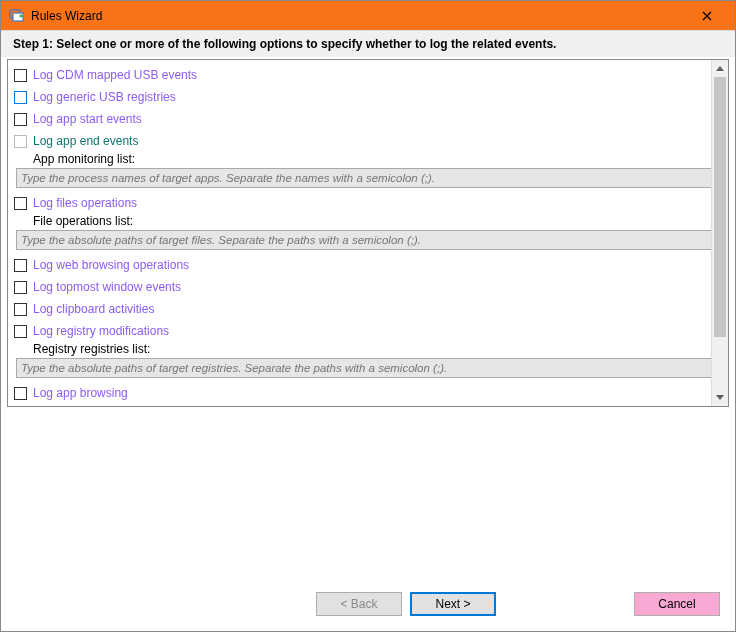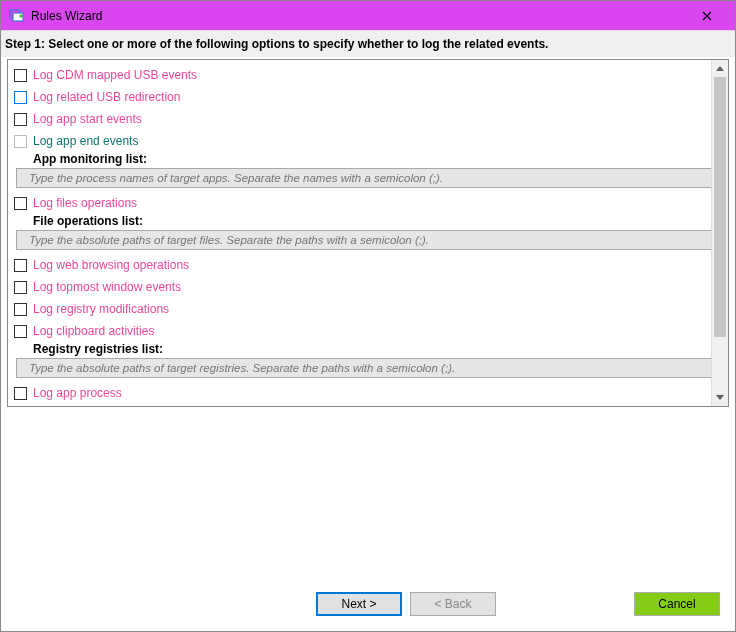--- a/index.html
+++ b/index.html
@@ -10,29 +10,29 @@
   width: 736px;
   height: 632px;
   overflow: hidden;
   border: 1px solid #888;
 }
 .titlebar {
   height: 30px;
   display: flex;
   align-items: center;
   padding: 0 8px;
-  background: #d946ef;
+  background: #f97316;
   border-bottom: 1px solid #ddd;
 }
 .titlebar .icon { width: 16px; height: 16px; margin-right: 6px; display:flex; align-items:center; justify-content:center;}
 .titlebar .title { flex: 1; font-size: 12px; color: #000; }
 .titlebar .close { width: 40px; height: 28px; display:flex; align-items:center; justify-content:center; cursor:pointer; font-size:14px;}
 .stepbar {
   background: #f0f0f0;
-  padding: 6px 4px;
+  padding: 6px 12px;
   font-size: 12px;
   font-weight: bold;
   color: #000;
 }
 .content-wrap {
   position: relative;
   margin: 2px 6px 0 6px;
   border: 1px solid #888;
   height: 348px;
   display: flex;
@@ -43,50 +43,50 @@
   padding: 4px 6px;
 }
 .scrollbar { width: 17px; background:#f0f0f0; border-left:1px solid #ddd; display:flex; flex-direction:column;}
 .scroll-btn { height:17px; display:flex; align-items:center; justify-content:center; font-size:9px; color:#555; cursor:pointer;}
 .scroll-thumb { background:#c6c6c6; margin:0 2px; border-radius:0; flex-shrink:0; height: 260px; cursor:pointer;}
 .scroll-track { flex:1; }
 .row { display:flex; align-items:center; min-height: 22px; line-height:20px; }
 .cb { width:13px; height:13px; border:1px solid #333; margin-right:6px; background:#fff; cursor:pointer; flex-shrink:0;}
 .cb.highlight { border-color:#0078d7; }
 .cb.disabled { border-color:#bbb; cursor:default;}
-.lbl { color:#ec4899; cursor:default;}
+.lbl { color:#8b5cf6; cursor:default;}
 .lbl.disabled { color:#0f766e; }
-.indent { margin-left: 19px; color:#000;font-weight:bold; }
+.indent { margin-left: 19px; color:#000; }
 .textbox {
   margin-left: 2px;
   margin-top: 2px;
   margin-bottom: 4px;
   width: 696px;
   height: 20px;
   border: 1px solid #a9a9a9;
   background: #e6e6e6;
-  padding: 2px 12px;
+  padding: 2px 4px;
   font-style: italic;
   color: #6d6d6d;
   font-size: 11.5px;
   font-family: inherit;
   cursor: text;
 }
 .footer {
   position: absolute;
   bottom: 16px;
   right: 16px;
   display: flex;
   gap: 8px;
 }
 .btn {
   width: 86px;
   height: 24px;
   border: 1px solid #adadad;
-  background: #84cc16;
+  background: #f9a8d4;
   font-family: inherit;
   font-size: 12px;
   cursor: pointer;
 }
 .btn:disabled { color:#888; cursor:default; background:#e1e1e1;}
 .btn.primary { border: 2px solid #0078d7; background:#e1e1e1;}
 .btn.cancel { margin-left: 130px; }
 </style>
 </head>
 <body>
@@ -112,21 +112,21 @@
 <div class="content-wrap">
   <div class="content">
 
     <div class="row">
       <div class="cb"></div>
       <span class="lbl">Log CDM mapped USB events</span>
     </div>
 
     <div class="row">
       <div class="cb highlight"></div>
-      <span class="lbl">Log related USB redirection</span>
+      <span class="lbl">Log generic USB registries</span>
     </div>
 
     <div class="row">
       <div class="cb"></div>
       <span class="lbl">Log app start events</span>
     </div>
 
     <div class="row">
       <div class="cb disabled"></div>
       <span class="lbl disabled">Log app end events</span>
@@ -148,50 +148,50 @@
       <span class="lbl">Log web browsing operations</span>
     </div>
 
     <div class="row">
       <div class="cb"></div>
       <span class="lbl">Log topmost window events</span>
     </div>
 
     <div class="row">
       <div class="cb"></div>
-      <span class="lbl">Log registry modifications</span>
+      <span class="lbl">Log clipboard activities</span>
     </div>
 
     <div class="row">
       <div class="cb"></div>
-      <span class="lbl">Log clipboard activities</span>
+      <span class="lbl">Log registry modifications</span>
     </div>
 
     <div class="indent">Registry registries list:</div>
     <input class="textbox" type="text" placeholder="Type the absolute paths of target registries. Separate the paths with a semicolon (;)." style="">
 
     <div class="row">
       <div class="cb"></div>
-      <span class="lbl">Log app process</span>
+      <span class="lbl">Log app browsing</span>
     </div>
 
   </div>
   <div class="scrollbar">
     <div class="scroll-btn">
       <svg width="8" height="5">
           <path d="M0 5 L4 0 L8 5 Z" fill="#606060"></path>
         </svg>
     </div>
     <div class="scroll-thumb"></div>
     <div class="scroll-track"></div>
     <div class="scroll-btn">
       <svg width="8" height="5">
           <path d="M0 0 L4 5 L8 0 Z" fill="#606060"></path>
         </svg>
     </div>
   </div>
 </div>
 
 <div class="footer">
+  <button class="btn" disabled="">&lt; Back</button>
   <button class="btn primary">Next &gt;</button>
-  <button class="btn" disabled="">&lt; Back</button>
   <button class="btn cancel">Cancel</button>
 </div>
 
 </body></html>

